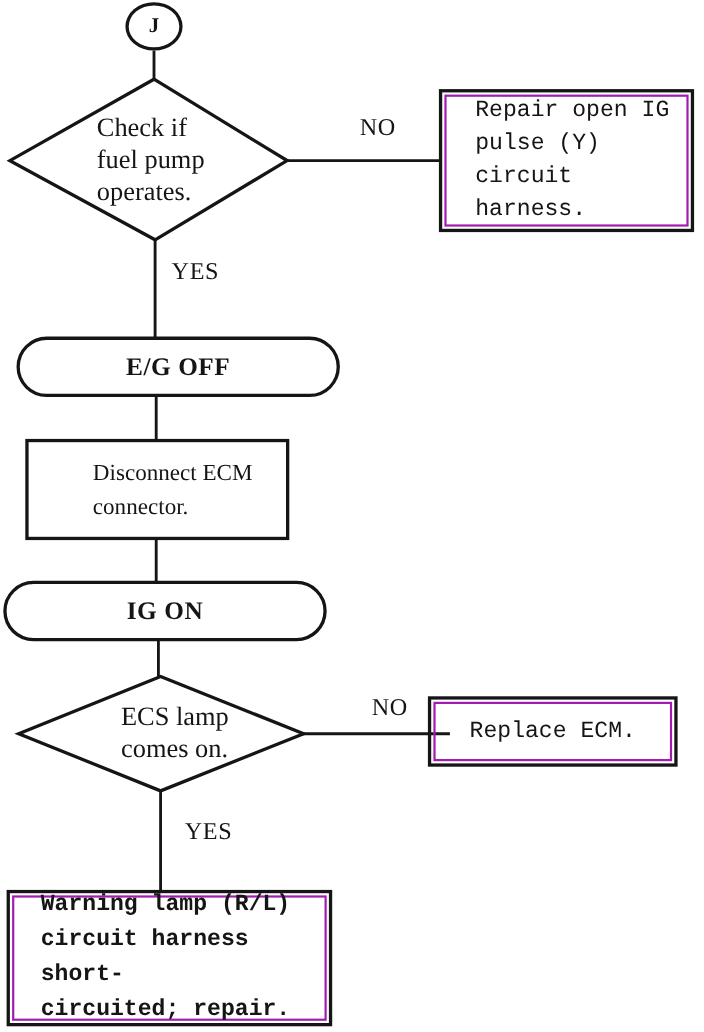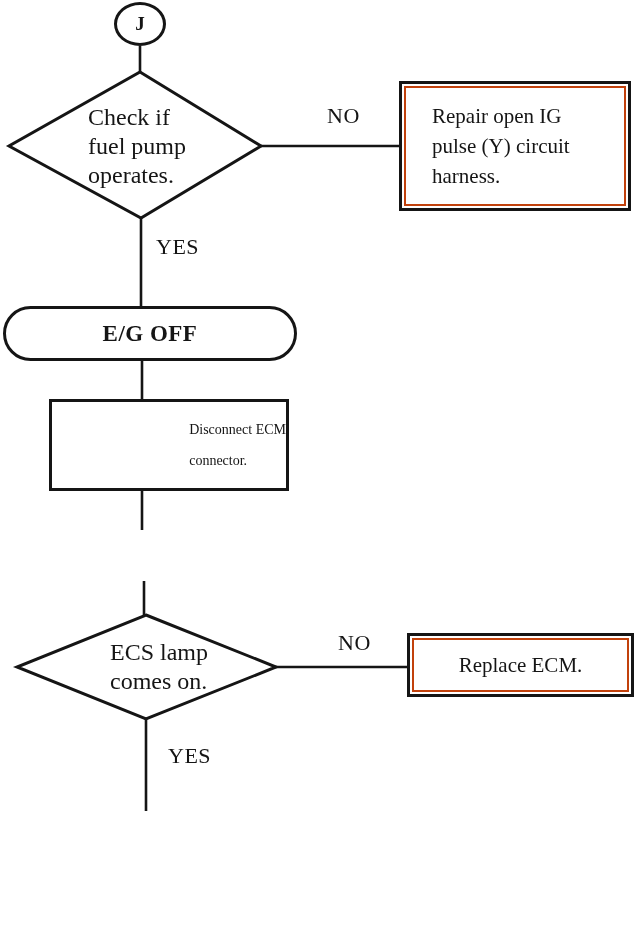--- a/index.html
+++ b/index.html
@@ -25,38 +25,39 @@
     text-align:left; white-space:pre-line;
     font-size:24px; line-height:29px;
   }
   .dtext.d1 { left:37px; top:100px; width:200px; height:92px; }
   .dtext.d2 { left:59px; top:636px; width:200px; height:62px; }
 
   .pill {
     border:3px solid #151515; border-radius:28px;
     font-weight:bold; font-size:23px; letter-spacing:0.5px;
   }
-  .pill.p1 { left:3px; top:306px; width:294px; height:55px; }
+  .pill.p1 { left:15px; top:306px; width:294px; height:55px; }
   .pill.p2 { left:3px; top:528px; width:294px; height:55px; }
 
   .sbox {
-    border:3px solid #151515; font-size:14px; line-height:31px;
-    justify-content:flex-end; padding-left:28px; white-space:pre-line;margin-left:26px;
+    border:3px solid #151515; font-size:21px; line-height:31px;
+    justify-content:center; padding-left:28px; white-space:pre-line;
   }
   .sbox.b2 { left:23px; top:399px; width:240px; height:92px; }
 
   .dbox { border:3px solid #151515; }
   .dbox .inner {
-    position:absolute; inset:2px; border:2px solid #c2410c;
+    position:absolute; inset:2px; border:2px solid #a21caf;
     display:flex; align-items:center; box-sizing:border-box;
     white-space:pre-line;
+    font-family:Liberation Mono, monospace;
   }
   .dbox.b1 { left:399px; top:81px; width:232px; height:130px; }
   .dbox.b1 .inner { font-size:21px; line-height:30px; padding-left:26px; }
-  .dbox.b3 { left:407px; top:633px; width:227px; height:64px; }
+  .dbox.b3 { left:389px; top:633px; width:227px; height:64px; }
   .dbox.b3 .inner { font-size:21px; justify-content:center; }
   .dbox.b4 { left:6px; top:809px; width:296px; height:124px; }
   .dbox.b4 .inner { font-size:21px; font-weight:bold; line-height:32px; padding-left:24px; }
 
   .edge-label {
     position:absolute; font-weight:normal; font-size:22px; letter-spacing:0.5px;
   }
   .edge-label.no1  { left:327px; top:103px; }
   .edge-label.yes1 { left:156px; top:234px; }
   .edge-label.no2  { left:338px; top:630px; }
@@ -100,26 +101,34 @@
 
   <div class="node pill p1">
     <span>E/G OFF</span>
   </div>
 
   <div class="node sbox b2">
     <span>Disconnect ECM
 connector.</span>
   </div>
 
+  <div class="node pill p2">
+    <span>IG ON</span>
+  </div>
 
   <div class="dtext d2">ECS lamp
 comes on.</div>
 
   <div class="edge-label no2">NO</div>
 
   <div class="node dbox b3">
     <div class="inner">Replace ECM.</div>
   </div>
 
   <div class="edge-label yes2">YES</div>
 
+  <div class="node dbox b4">
+    <div class="inner">Warning lamp (R/L)
+circuit harness short-
+circuited; repair.</div>
+  </div>
 
 </div>
 
 </body></html>

